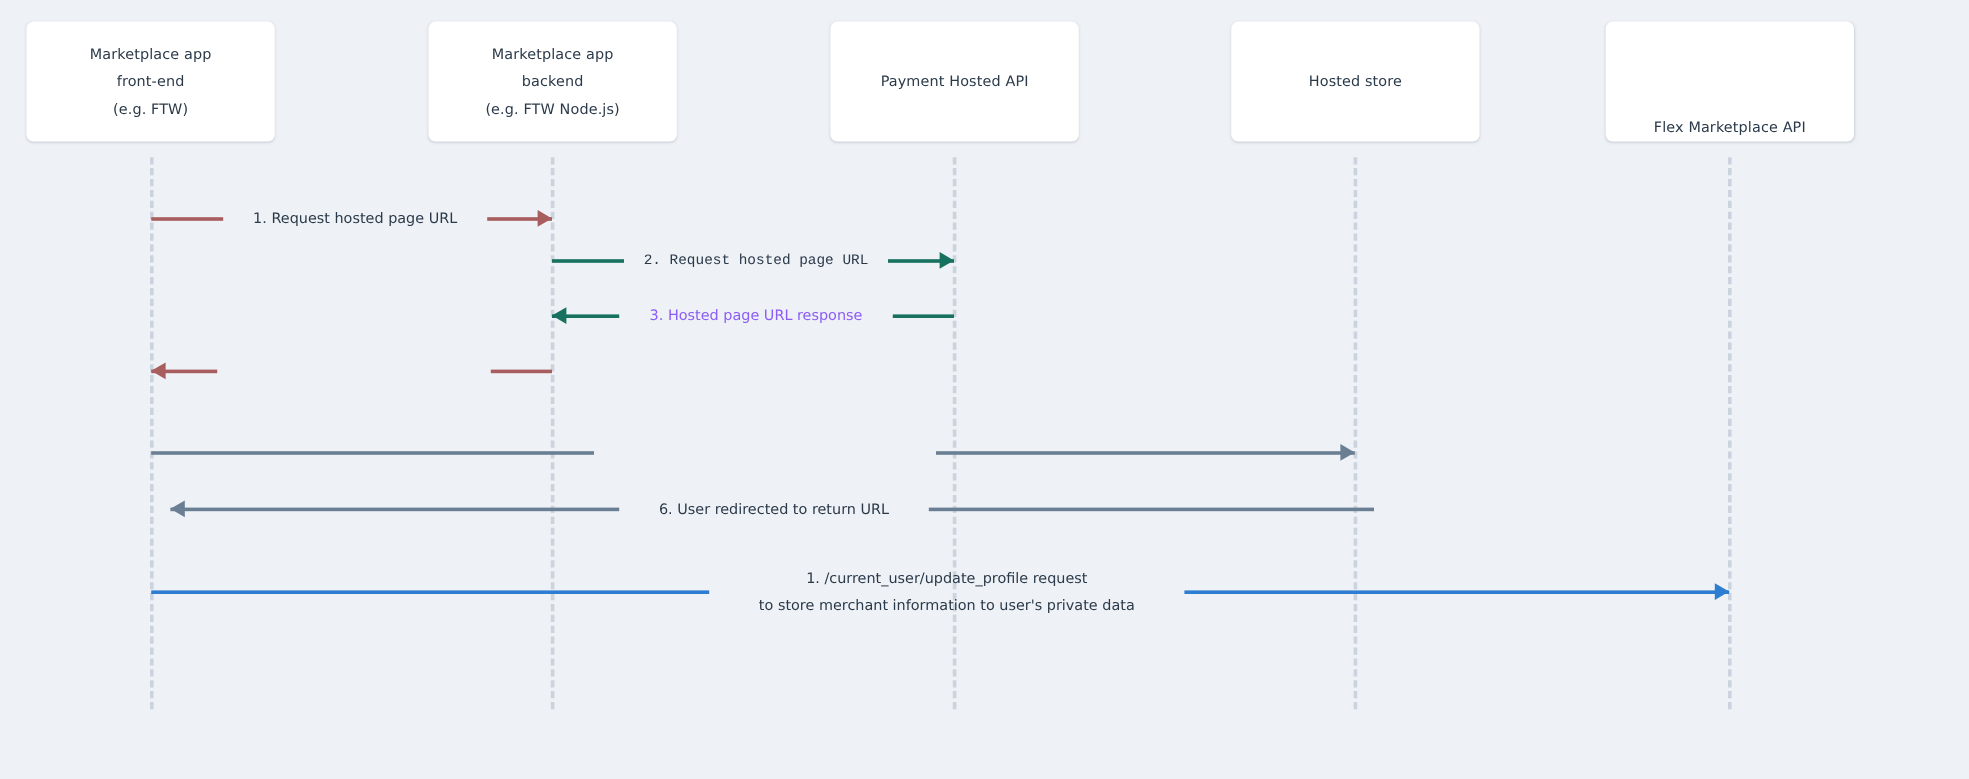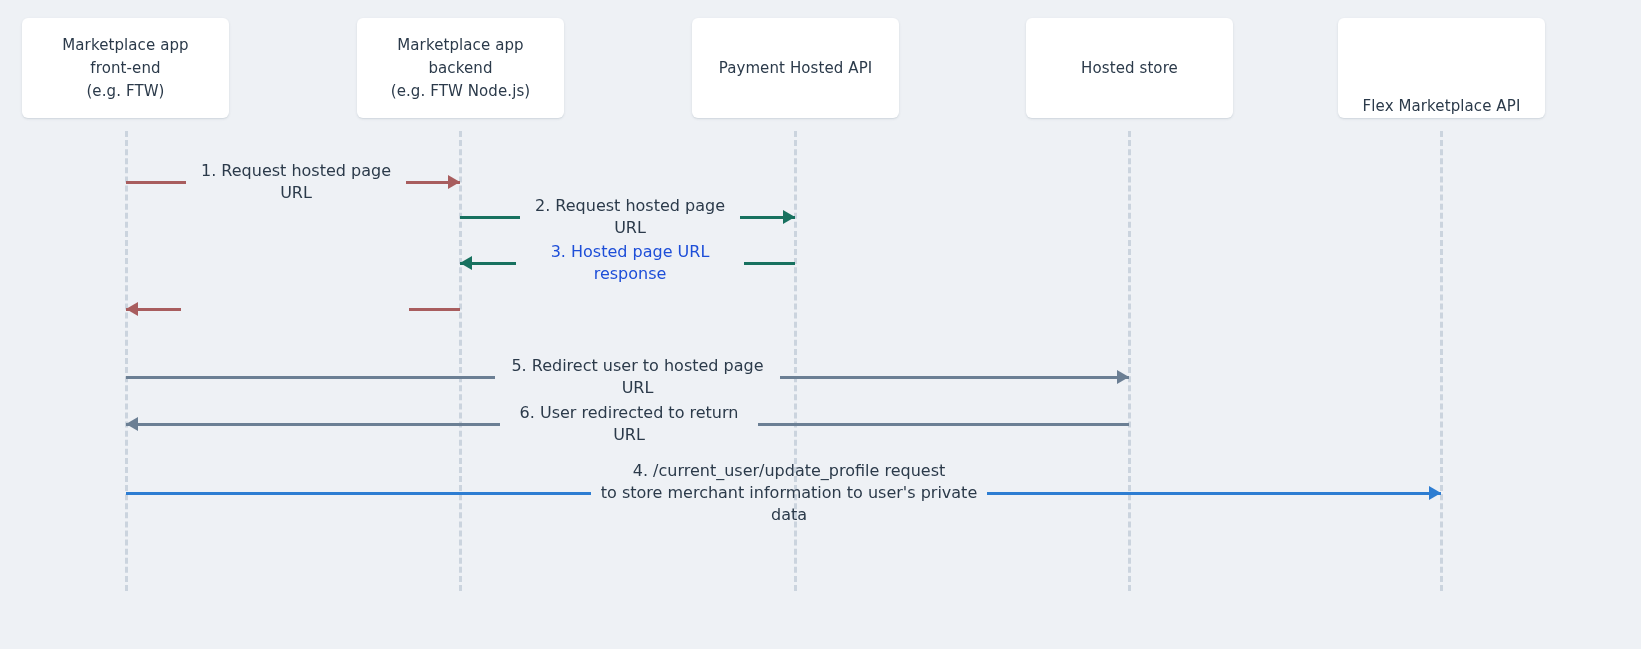--- a/index.html
+++ b/index.html
@@ -23,21 +23,21 @@
     border-radius: 6px;
     box-shadow: 0 1px 3px rgba(40, 60, 80, 0.10), 0 1px 1px rgba(40,60,80,0.06);
     display: flex;
     align-items: center;
     justify-content: center;
     text-align: center;
     box-sizing: border-box;
   }
   .participant-label {
     color: #2b3a4a;
-    font-size: 15px;
+    font-size: 12px;
     line-height: 23px;
     letter-spacing: 0.1px;
     white-space: pre-line;
     padding: 0 10px;
   }
   .lifeline {
     position: absolute;
     width: 0;
     border-left: 3px dashed #cbd4de;
   }
@@ -54,21 +54,21 @@
     margin-top: -1.5px;
   }
   .msg-line.left-seg { left: 0; }
   .msg-line.right-seg { right: 0; }
   .msg-label {
     position: absolute;
     top: 50%;
     transform: translateY(-50%);
     text-align: center;
     color: #2b3a4a;
-    font-size: 16px;
+    font-size: 12px;
     line-height: 22px;
     white-space: pre-line;
     padding: 0 6px;
     box-sizing: border-box;
   }
   .arrowhead {
     position: absolute;
     top: 50%;
     width: 0;
     height: 0;
@@ -118,50 +118,49 @@
       <div class="lifeline" style="left: 1128px; top: 131px; height: 460px; border-left-color: rgb(203, 212, 222);"></div>
       <div class="lifeline" style="left: 1440px; top: 131px; height: 460px; border-left-color: rgb(203, 212, 222);"></div>
     </div>
   <div id="messages-layer">
       <div class="msg" style="left: 126px; top: 165px; width: 334px; color: rgb(168, 93, 94);">
         <div class="msg-line left-seg" style="width: 60px; background: rgb(168, 93, 94);"></div>
         <div class="msg-line right-seg" style="width: 54px; background: rgb(168, 93, 94);"></div>
         <div class="arrowhead right" style="left: 322px;"></div>
         <div class="msg-label" style="left: 60px; width: 220px; color: rgb(43, 58, 74);">1. Request hosted page URL</div>
       </div>
-      <div class="msg" style="left: 460px; top: 200px; width: 335px; color: rgb(23, 113, 95);">
+      <div class="msg" style="left: 460px; top: 200px; width: 335px; color: rgb(23, 113, 95); font-family: Liberation Mono, monospace;">
         <div class="msg-line left-seg" style="width: 60px; background: rgb(23, 113, 95);"></div>
         <div class="msg-line right-seg" style="width: 55px; background: rgb(23, 113, 95);"></div>
         <div class="arrowhead right" style="left: 323px;"></div>
         <div class="msg-label" style="left: 60px; width: 220px; color: rgb(43, 58, 74);">2. Request hosted page URL</div>
       </div>
       <div class="msg" style="left: 460px; top: 246px; width: 335px; color: rgb(23, 113, 95);">
         <div class="msg-line left-seg" style="width: 56px; background: rgb(23, 113, 95);"></div>
         <div class="msg-line right-seg" style="width: 51px; background: rgb(23, 113, 95);"></div>
         <div class="arrowhead left" style="left: 0px;"></div>
-        <div class="msg-label" style="left: 56px; width: 228px; color: #1d4ed8;">3. Hosted page URL response</div>
+        <div class="msg-label" style="left: 56px; width: 228px; color: #8b5cf6;">3. Hosted page URL response</div>
       </div>
       <div class="msg" style="left: 126px; top: 292px; width: 334px; color: rgb(168, 93, 94);">
         <div class="msg-line left-seg" style="width: 55px; background: rgb(168, 93, 94);"></div>
         <div class="msg-line right-seg" style="width: 51px; background: rgb(168, 93, 94);"></div>
         <div class="arrowhead left" style="left: 0px;"></div>
       </div>
       <div class="msg" style="left: 126px; top: 360px; width: 1003px; color: rgb(107, 127, 148);">
         <div class="msg-line left-seg" style="width: 369px; background: rgb(107, 127, 148);"></div>
         <div class="msg-line right-seg" style="width: 349px; background: rgb(107, 127, 148);"></div>
         <div class="arrowhead right" style="left: 991px;"></div>
-        <div class="msg-label" style="left: 369px; width: 285px; color: rgb(43, 58, 74);">5. Redirect user to hosted page URL</div>
       </div>
-      <div class="msg" style="left: 126px; top: 407px; width: 1003px; color: rgb(107, 127, 148);">
+      <div class="msg" style="left: 142px; top: 407px; width: 1003px; color: rgb(107, 127, 148);">
         <div class="msg-line left-seg" style="width: 374px; background: rgb(107, 127, 148);"></div>
         <div class="msg-line right-seg" style="width: 371px; background: rgb(107, 127, 148);"></div>
         <div class="arrowhead left" style="left: 0px;"></div>
         <div class="msg-label" style="left: 374px; width: 258px; color: rgb(43, 58, 74);">6. User redirected to return URL</div>
       </div>
       <div class="msg" style="left: 126px; top: 476px; width: 1315px; color: rgb(45, 125, 210);">
         <div class="msg-line left-seg" style="width: 465px; background: rgb(45, 125, 210);"></div>
         <div class="msg-line right-seg" style="width: 454px; background: rgb(45, 125, 210);"></div>
         <div class="arrowhead right" style="left: 1303px;"></div>
-        <div class="msg-label" style="left: 465px; width: 396px; color: rgb(43, 58, 74);">4. /current_user/update_profile request
+        <div class="msg-label" style="left: 465px; width: 396px; color: rgb(43, 58, 74);">1. /current_user/update_profile request
 to store merchant information to user's private data</div>
       </div>
     </div>
 </div>
 
 </body></html>

